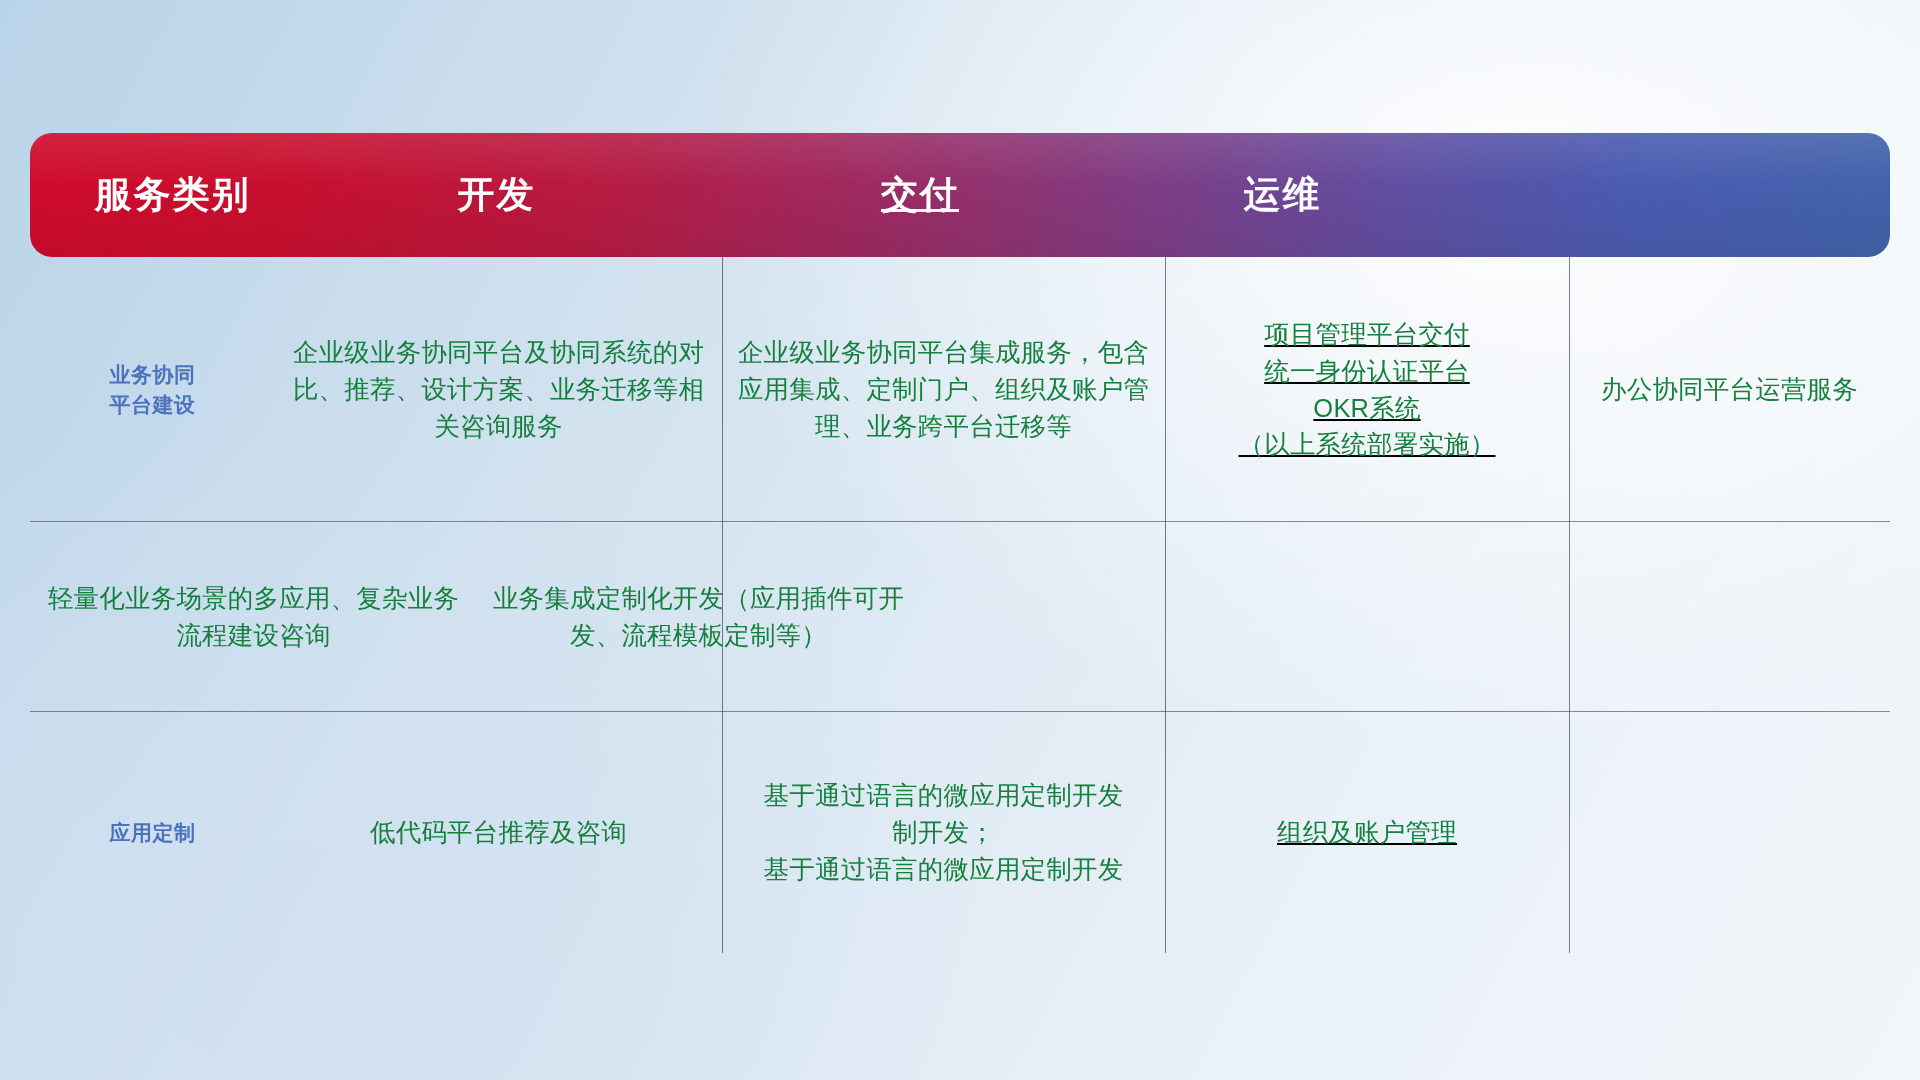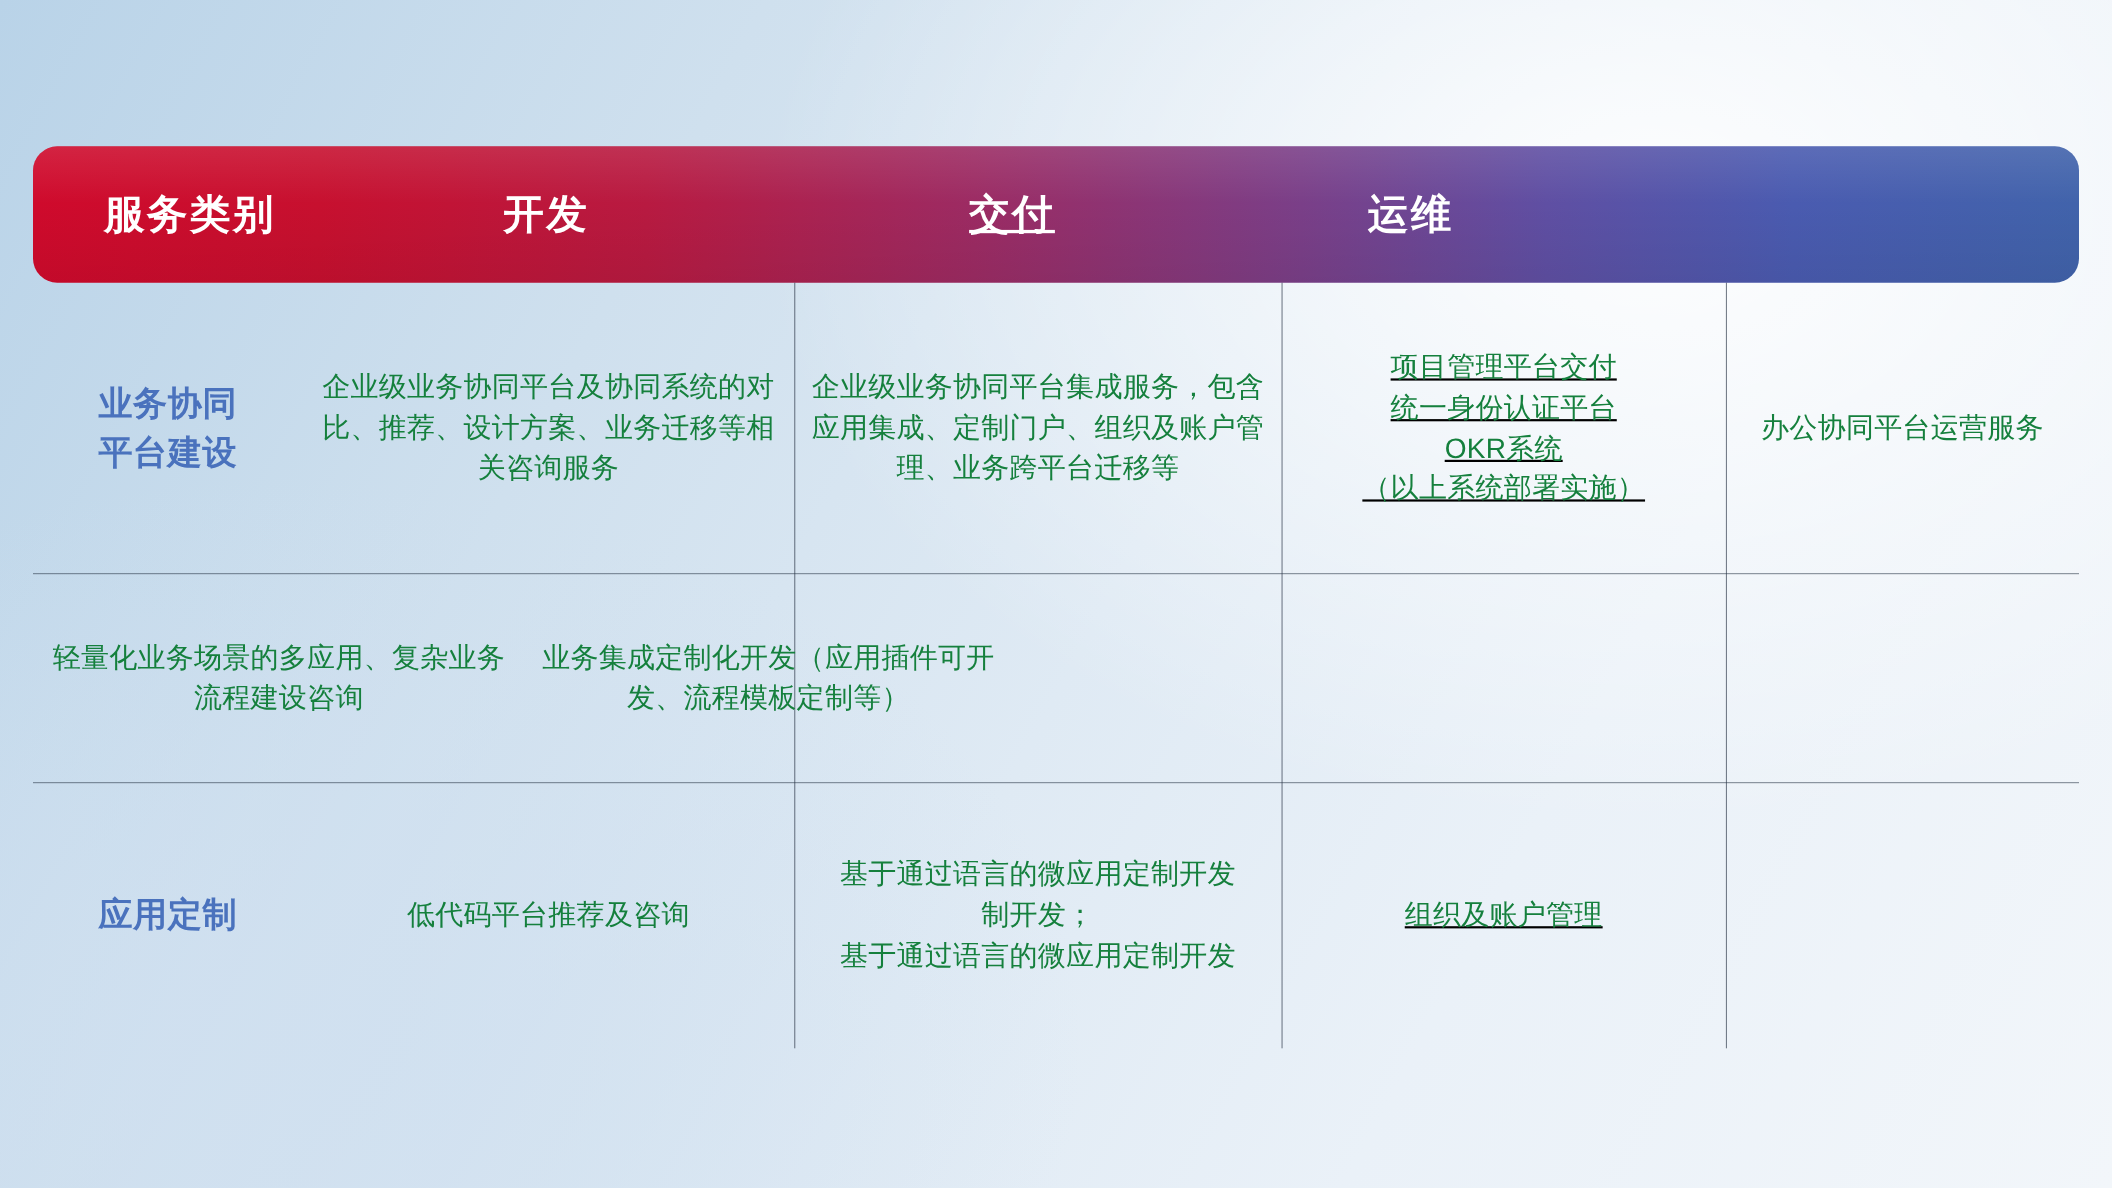--- a/index.html
+++ b/index.html
@@ -122,21 +122,21 @@
     background: rgba(38,50,68,0.62);
     pointer-events: none;
   }
   .vline.v1 { left: 692px; }
   .vline.v2 { left: 1135px; }
   .vline.v3 { left: 1539px; }
 
   
   .cat {
     color: #4a72bd;
-    font-size: 31px;
+    font-size: 21px;
     font-weight: 700;
     line-height: 1.42;
     text-align: center;
     letter-spacing: 0.5px;
   }
 
   
   .cell-text {
     color: #15803d;
     font-size: 25.5px;

